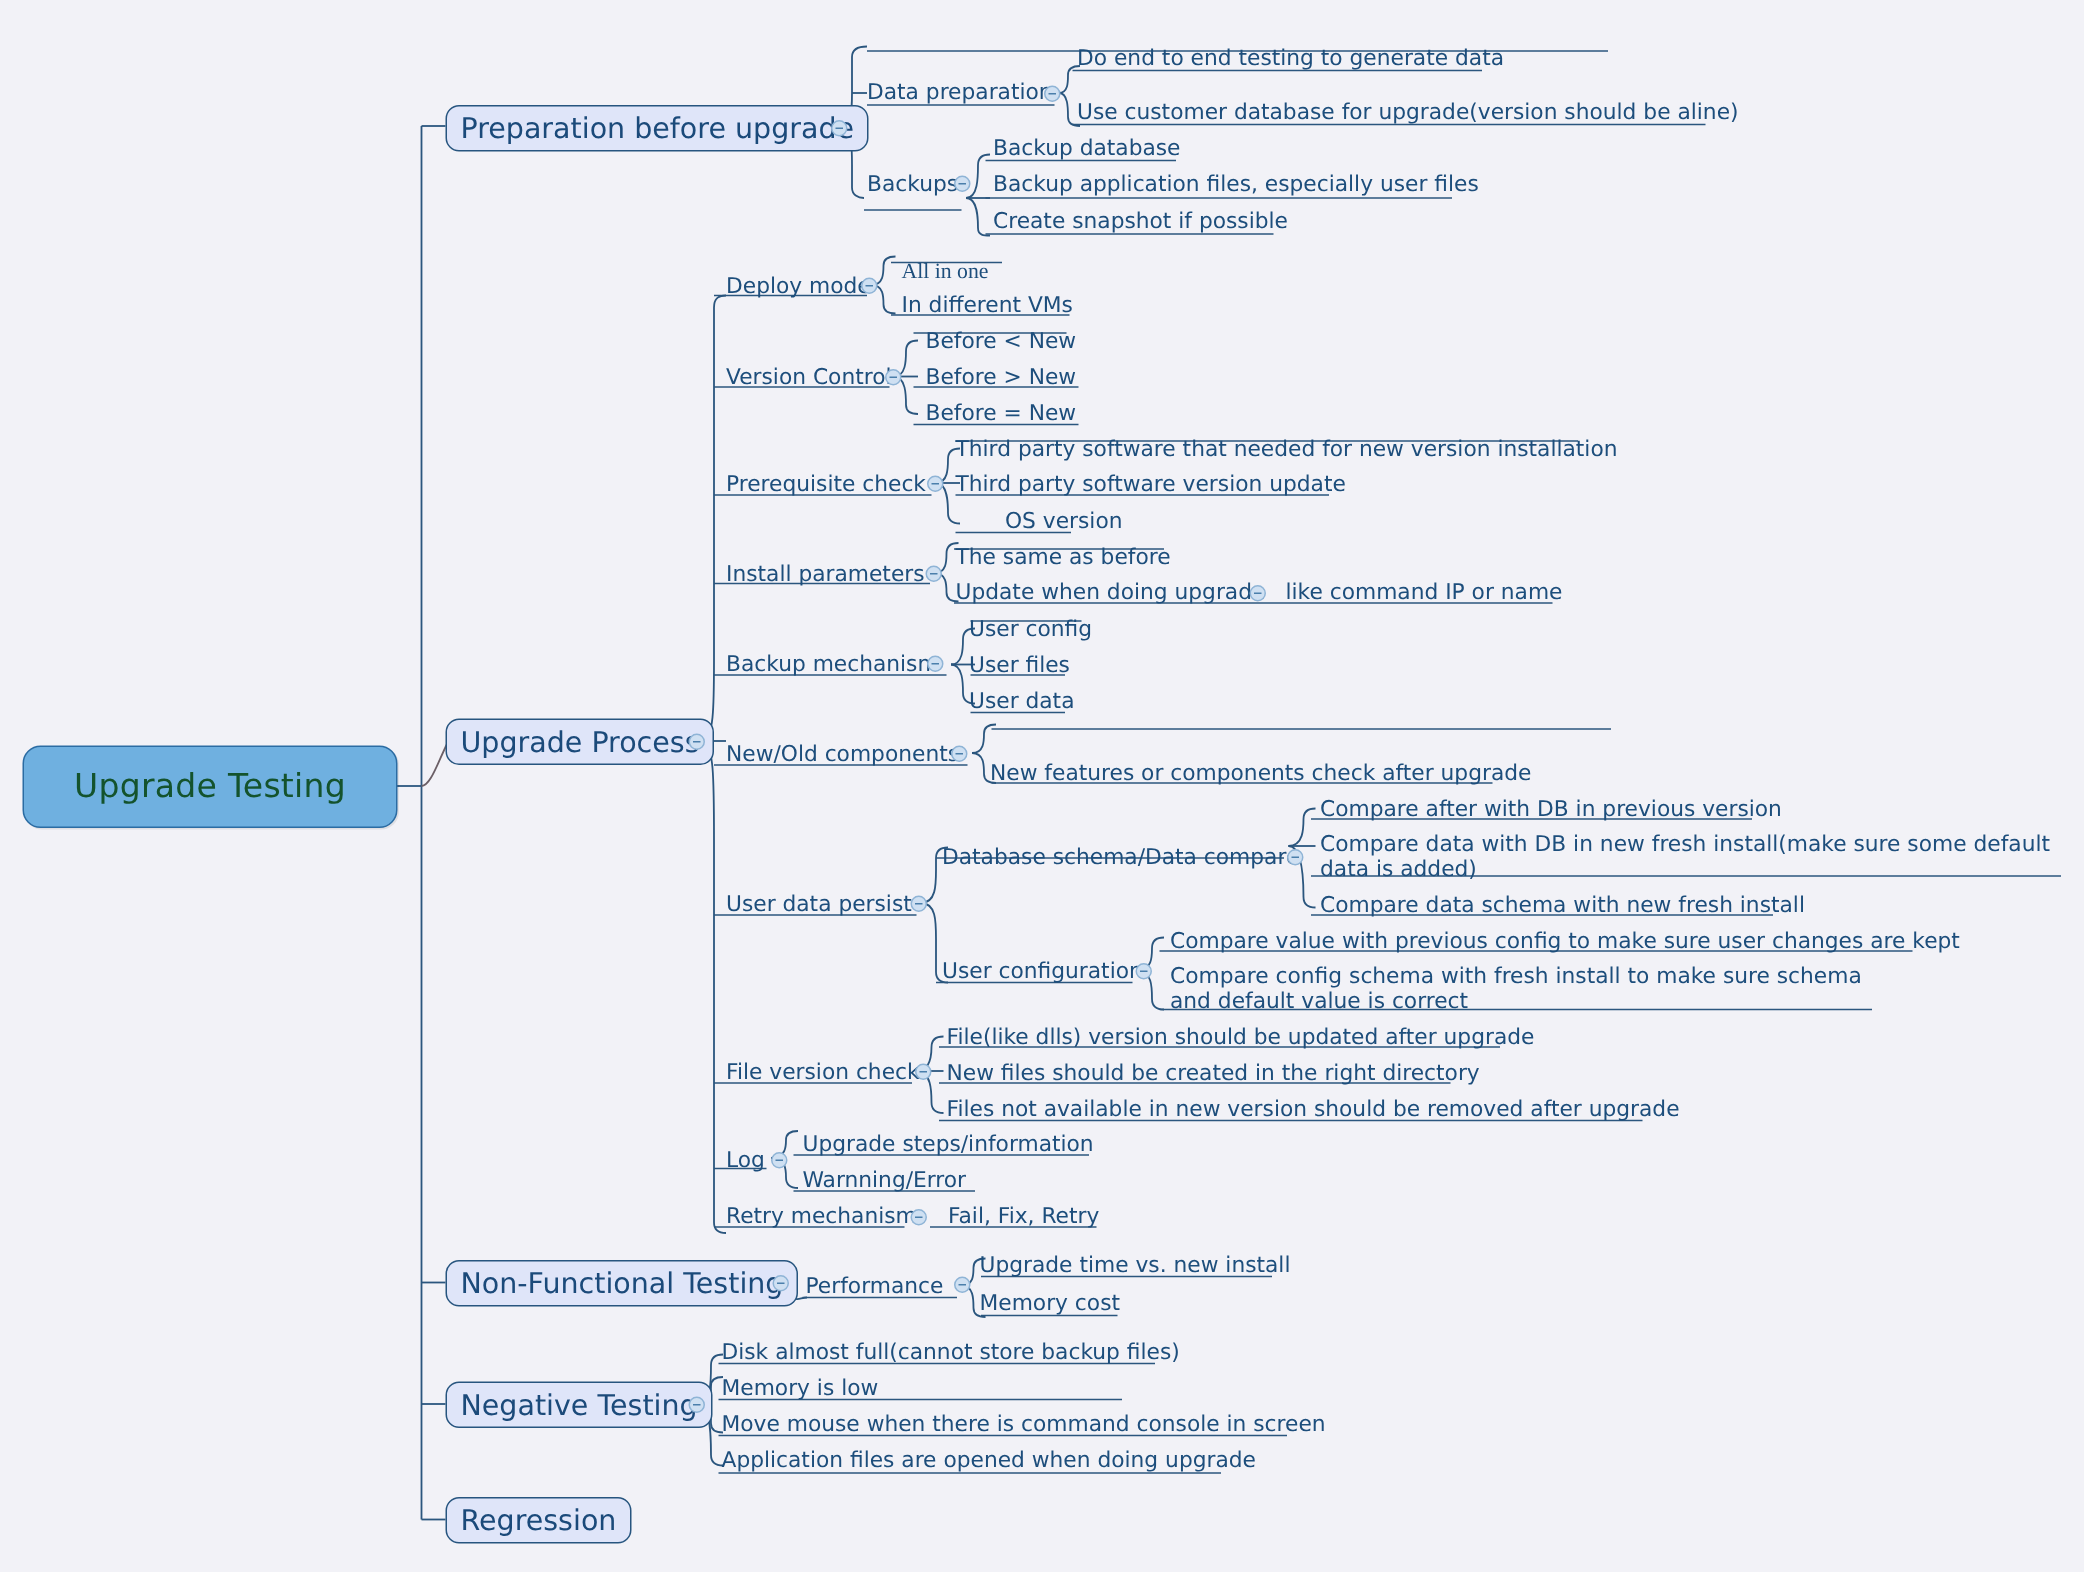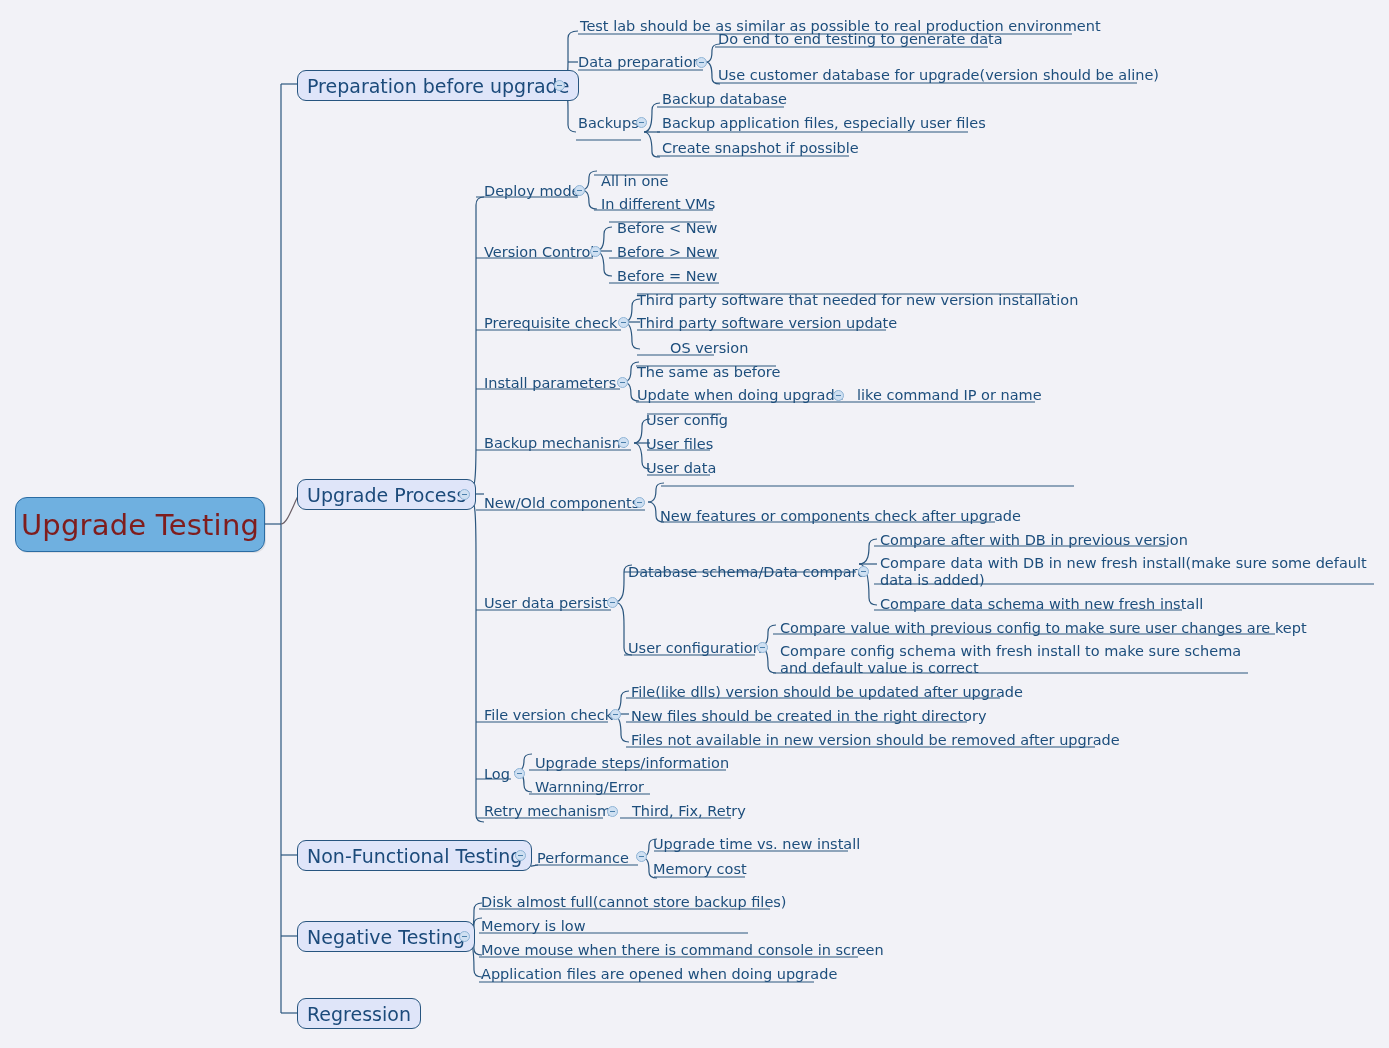--- a/index.html
+++ b/index.html
@@ -19,22 +19,22 @@
     position: absolute; left: 0; top: 0;
     width: 1389px; height: 1048px;
     pointer-events: none;
   }
   
   .root-node {
     position: absolute;
     background: #6fb0e0;
     border: 1.5px solid #2b6ca3;
     border-radius: 12px;
-    color: #7f1d1d;
-    font-size: 29px;
+    color: #14532d;
+    font-size: 22px;
     display: flex; align-items: center; justify-content: center;
     letter-spacing: .2px;
     box-shadow: 1px 1px 0 rgba(0,0,0,.08);
   }
   
   .branch-node {
     position: absolute;
     background: #dfe5f9;
     border: 1.2px solid #27557f;
     border-radius: 9px;
@@ -230,38 +230,37 @@
   </div>
   <div class="branch-node" style="left:297px; top:998px; height:31px;">
     <span>Regression</span>
   </div>
 
   <div class="toggle" style="left:554px; top:80px;"></div>
   <div class="toggle" style="left:459px; top:489px;"></div>
   <div class="toggle" style="left:515px; top:850px;"></div>
   <div class="toggle" style="left:459px; top:931px;"></div>
 
-  <div class="node-text" style="left:580px; top:18px;">Test lab should be as similar as possible to real production environment</div>
 
   <div class="node-text" style="left:578px; top:54px;">Data preparation</div>
   <div class="toggle" style="left:696px; top:57px;"></div>
 
   <div class="node-text" style="left:718px; top:31px;">Do end to end testing to generate data</div>
   <div class="node-text" style="left:718px; top:67px;">Use customer database for upgrade(version should be aline)</div>
 
   <div class="node-text" style="left:578px; top:115px;">Backups</div>
   <div class="toggle" style="left:636px; top:117px;"></div>
 
   <div class="node-text" style="left:662px; top:91px;">Backup database</div>
   <div class="node-text" style="left:662px; top:115px;">Backup application files, especially user files</div>
   <div class="node-text" style="left:662px; top:140px;">Create snapshot if possible</div>
 
   <div class="node-text" style="left:484px; top:183px;">Deploy mode</div>
   <div class="toggle" style="left:574px; top:185px;"></div>
-  <div class="node-text" style="left:601px; top:173px;">All in one</div>
+  <div class="node-text" style="left:601px; top:173px;font-family:Liberation Serif, serif;">All in one</div>
   <div class="node-text" style="left:601px; top:196px;">In different VMs</div>
 
   <div class="node-text" style="left:484px; top:244px;">Version Control</div>
   <div class="toggle" style="left:590px; top:246px;"></div>
   <div class="node-text" style="left:617px; top:220px;">Before &lt; New</div>
   <div class="node-text" style="left:617px; top:244px;">Before &gt; New</div>
   <div class="node-text" style="left:617px; top:268px;">Before = New</div>
 
   <div class="node-text" style="left:484px; top:315px;">Prerequisite check</div>
   <div class="toggle" style="left:618px; top:317px;"></div>
@@ -306,21 +305,21 @@
   <div class="node-text" style="left:631px; top:708px;">New files should be created in the right directory</div>
   <div class="node-text" style="left:631px; top:732px;">Files not available in new version should be removed after upgrade</div>
 
   <div class="node-text" style="left:484px; top:766px;">Log</div>
   <div class="toggle" style="left:514px; top:768px;"></div>
   <div class="node-text" style="left:535px; top:755px;">Upgrade steps/information</div>
   <div class="node-text" style="left:535px; top:779px;">Warnning/Error</div>
 
   <div class="node-text" style="left:484px; top:803px;">Retry mechanism</div>
   <div class="toggle" style="left:607px; top:806px;"></div>
-  <div class="node-text" style="left:632px; top:803px;">Third, Fix, Retry</div>
+  <div class="node-text" style="left:632px; top:803px;">Fail, Fix, Retry</div>
 
   <div class="node-text" style="left:537px; top:850px;">Performance</div>
   <div class="toggle" style="left:636px; top:851px;"></div>
   <div class="node-text" style="left:653px; top:836px;">Upgrade time vs. new install</div>
   <div class="node-text" style="left:653px; top:861px;">Memory cost</div>
 
   <div class="node-text" style="left:481px; top:894px;">Disk almost full(cannot store backup files)</div>
   <div class="node-text" style="left:481px; top:918px;">Memory is low</div>
   <div class="node-text" style="left:481px; top:942px;">Move mouse when there is command console in screen</div>
   <div class="node-text" style="left:481px; top:966px;">Application files are opened when doing upgrade</div>

